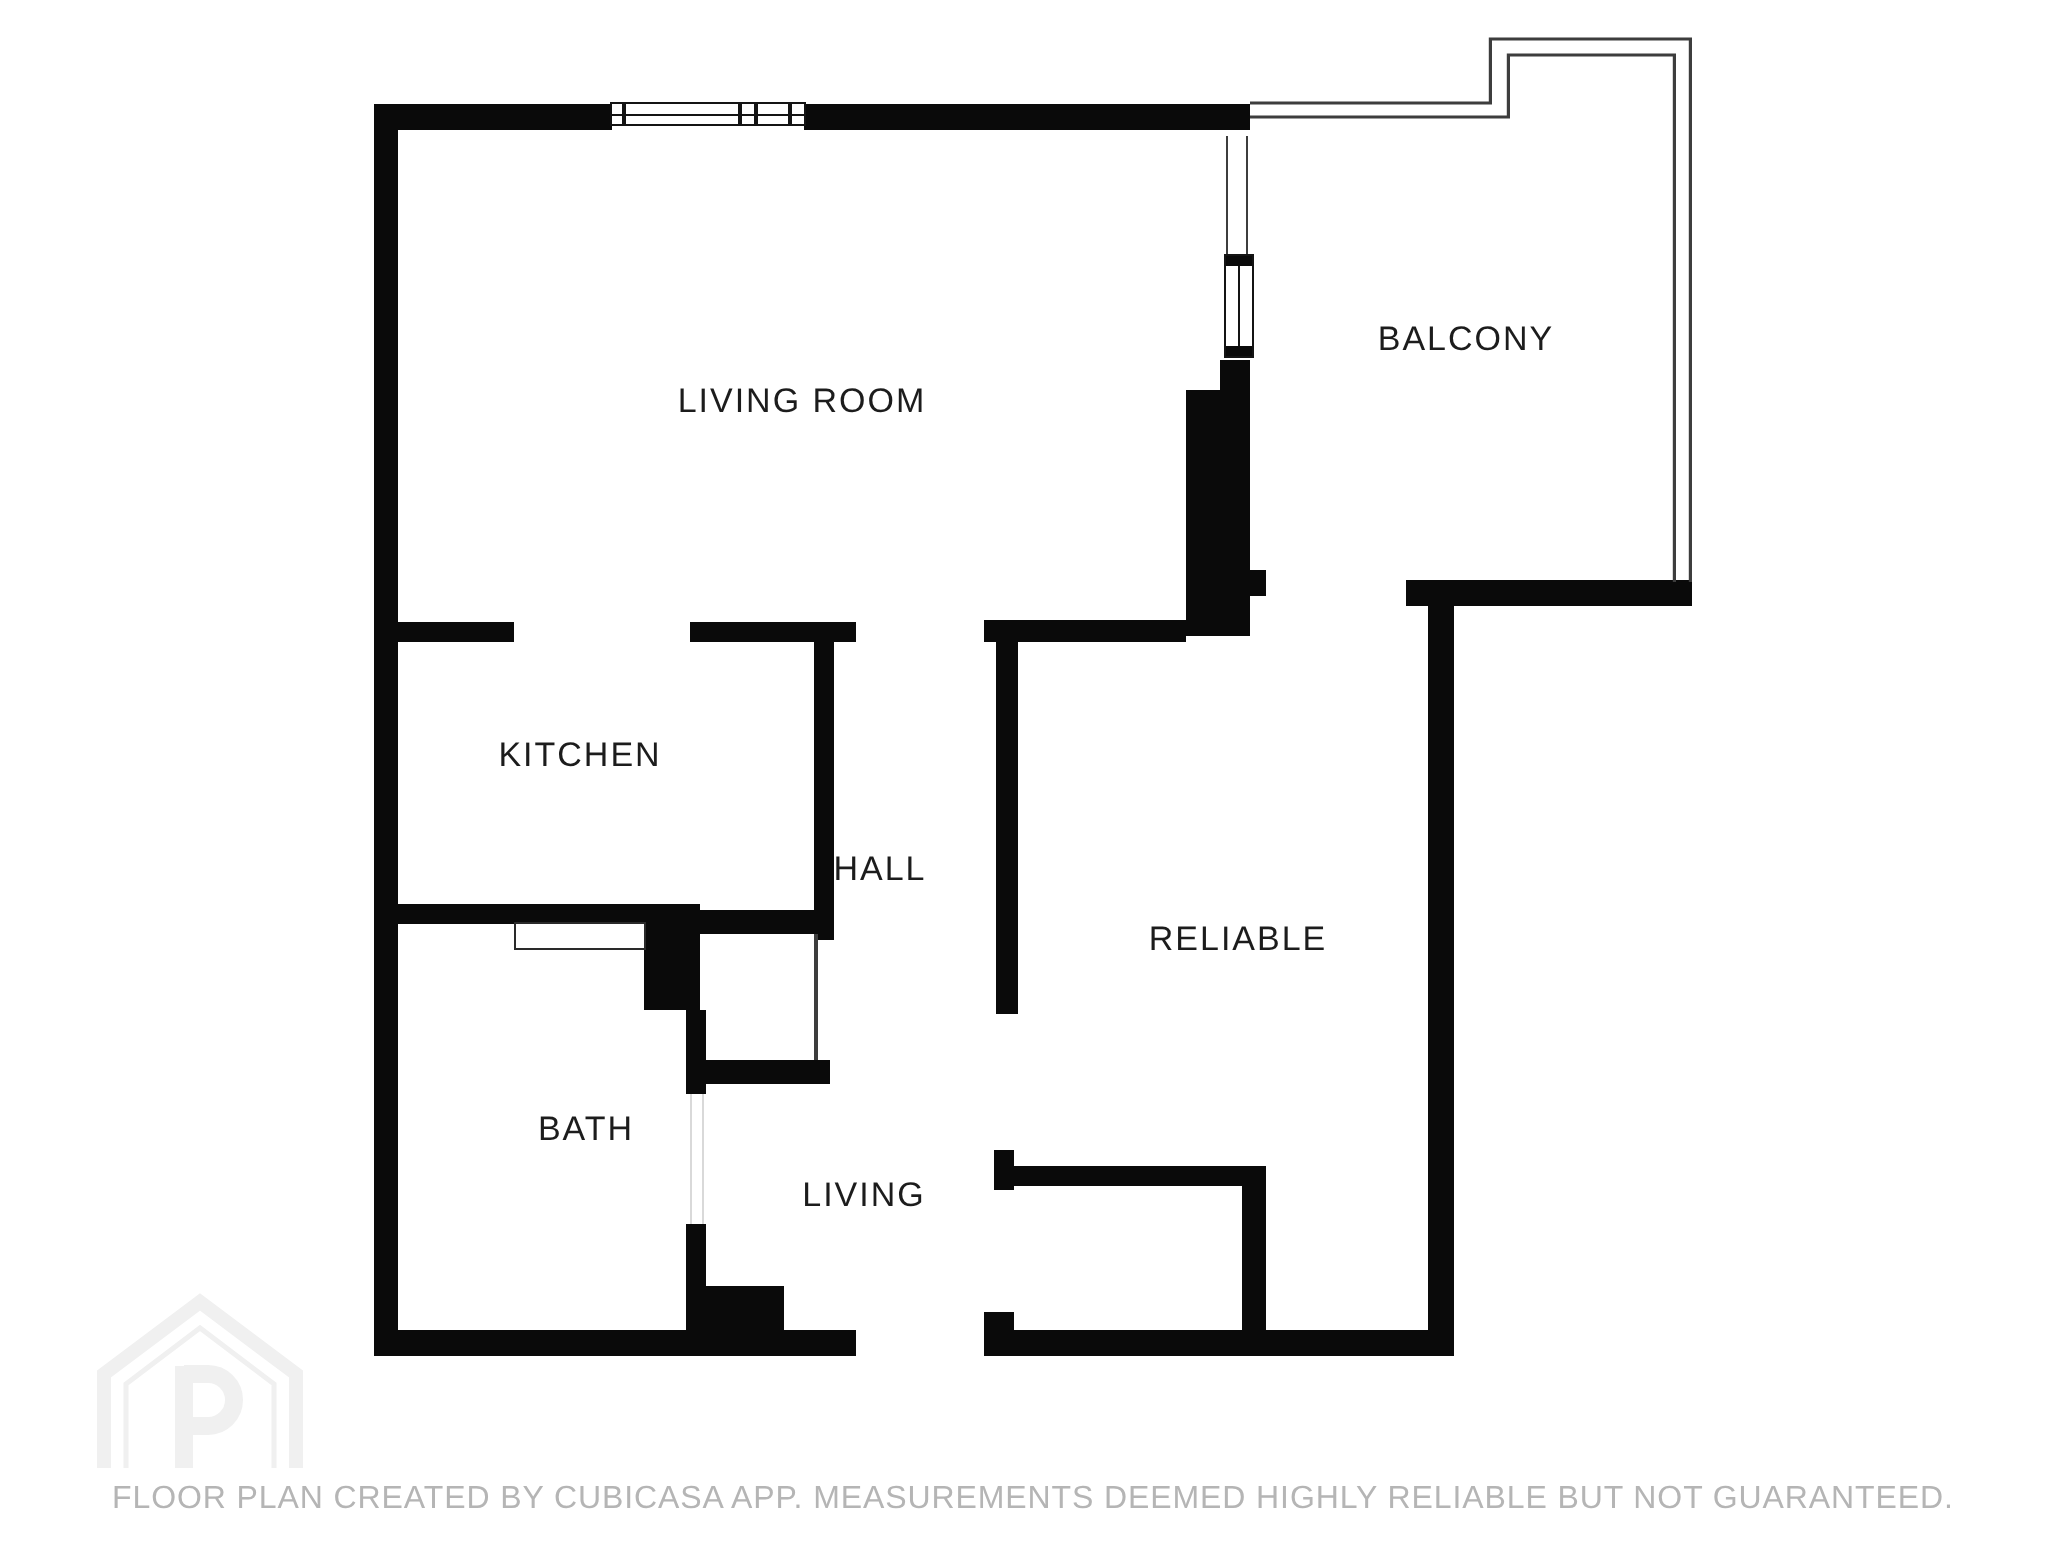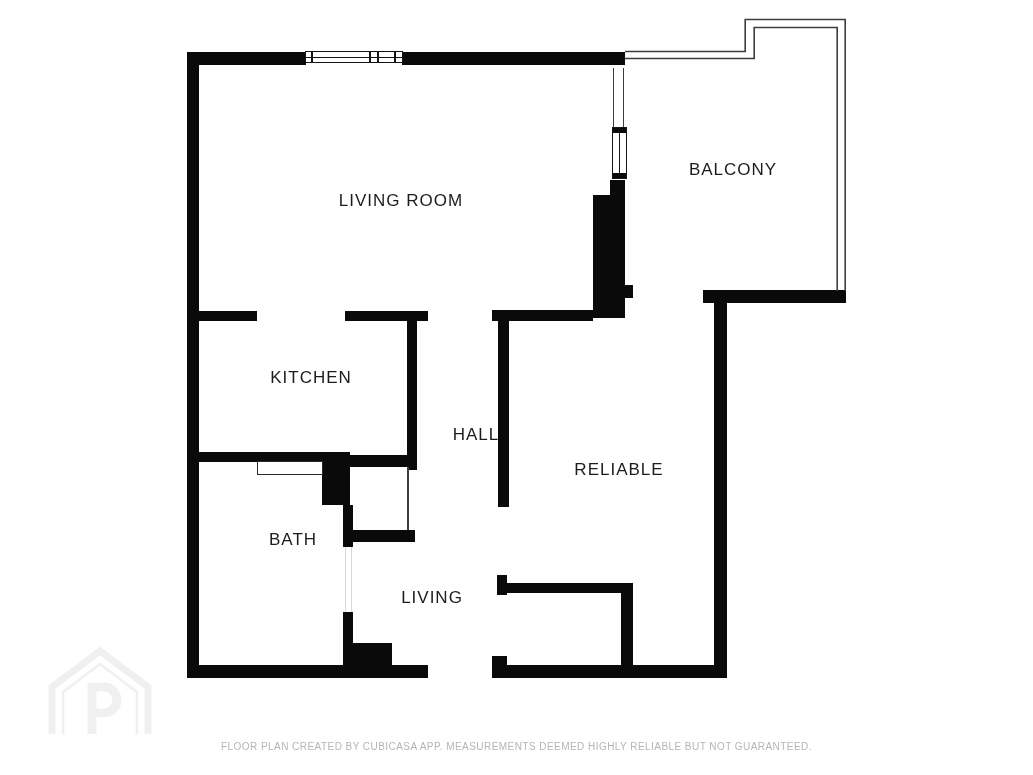--- a/index.html
+++ b/index.html
@@ -16,21 +16,21 @@
   .jamb{position:absolute;background:#d9d9d9;}
   .window{position:absolute;background:#fff;border:1.5px solid #141414;box-sizing:border-box;}
   .win-mid-h{position:absolute;left:0;right:0;top:50%;height:1px;margin-top:-0.5px;background:#141414;}
   .win-div-v{position:absolute;top:0;bottom:0;width:1.5px;background:#141414;}
   .win-cap-h{position:absolute;left:0;right:0;height:5px;background:#0a0a0a;}
   .win-mid-v{position:absolute;top:5px;bottom:5px;left:50%;width:1px;margin-left:-0.5px;background:#141414;}
   .door-rect{position:absolute;background:#fff;border:1px solid #2a2a2a;box-sizing:border-box;}
   .overlay-svg{position:absolute;left:0;top:0;pointer-events:none;}
   .footer-note{
     position:absolute;left:0;right:0;top:741px;text-align:center;
-    font-size:10px;letter-spacing:0.45px;color:#b5b5b5;
+    font-size:16px;letter-spacing:0.45px;color:#b5b5b5;
   }
 </style>
 </head>
 <body>
 
 <div class="canvas">
 
   <div class="wall" style="left:187px;top:52px;width:12px;height:626px;"></div>
   <div class="wall" style="left:187px;top:52px;width:119px;height:13px;"></div>
   <div class="wall" style="left:402px;top:52px;width:223px;height:13px;"></div>
@@ -82,24 +82,24 @@
   <div class="jamb" style="left:345px;top:547px;width:1px;height:65px;"></div>
   <div class="jamb" style="left:351px;top:547px;width:1px;height:65px;"></div>
 
   <svg class="overlay-svg" width="1033" height="775" viewBox="0 0 1033 775">
     <path d="M625,51.5 H745.2 V19.5 H845.2 V291" fill="none" stroke="#3d3d3d" stroke-width="1.6"></path>
     <path d="M625,58.5 H754.2 V27.5 H837.2 V291" fill="none" stroke="#3d3d3d" stroke-width="1.6"></path>
   </svg>
 
   <div class="room-label" style="left:401px;top:189px;margin-top:12px;">LIVING ROOM</div>
   <div class="room-label" style="left:733px;top:170px;">BALCONY</div>
-  <div class="room-label" style="left:311px;top:378px;">KITCHEN</div>
-  <div class="room-label" style="left:476px;top:435px;">HALL</div>
+  <div class="room-label" style="left:290px;top:378px;">KITCHEN</div>
+  <div class="room-label" style="left:440px;top:435px;">HALL</div>
   <div class="room-label" style="left:619px;top:470px;">RELIABLE</div>
-  <div class="room-label" style="left:293px;top:540px;">BATH</div>
+  <div class="room-label" style="left:293px;top:565px;">BATH</div>
   <div class="room-label" style="left:432px;top:598px;">LIVING</div>
 
   <svg class="overlay-svg" style="left:42px;top:643px;" width="116" height="94" viewBox="0 0 116 94">
     <path d="M10,91 L10,44 L58,8 L106,44 L106,91" fill="none" stroke="#f0f0f0" stroke-width="7"></path>
     <path d="M21,91 L21,49 L58,21 L95,49 L95,91" fill="none" stroke="#f0f0f0" stroke-width="2.5"></path>
     <path d="M50,40 L50,91" fill="none" stroke="#f0f0f0" stroke-width="9"></path>
     <path d="M50,44 L62,44 A13,13 0 0 1 62,70 L50,70" fill="none" stroke="#f0f0f0" stroke-width="9"></path>
   </svg>
 
   <div class="footer-note">FLOOR PLAN CREATED BY CUBICASA APP. MEASUREMENTS DEEMED HIGHLY RELIABLE BUT NOT GUARANTEED.</div>

